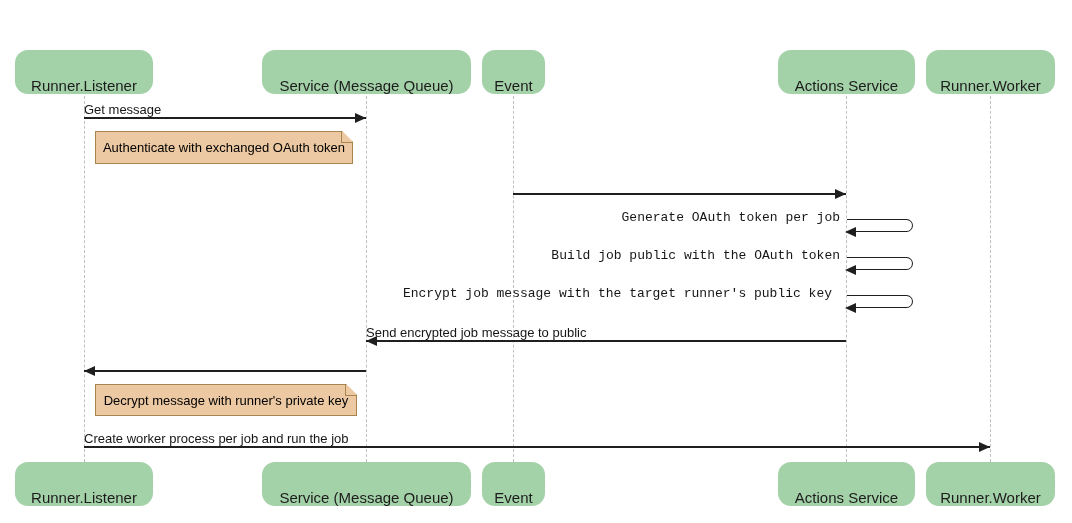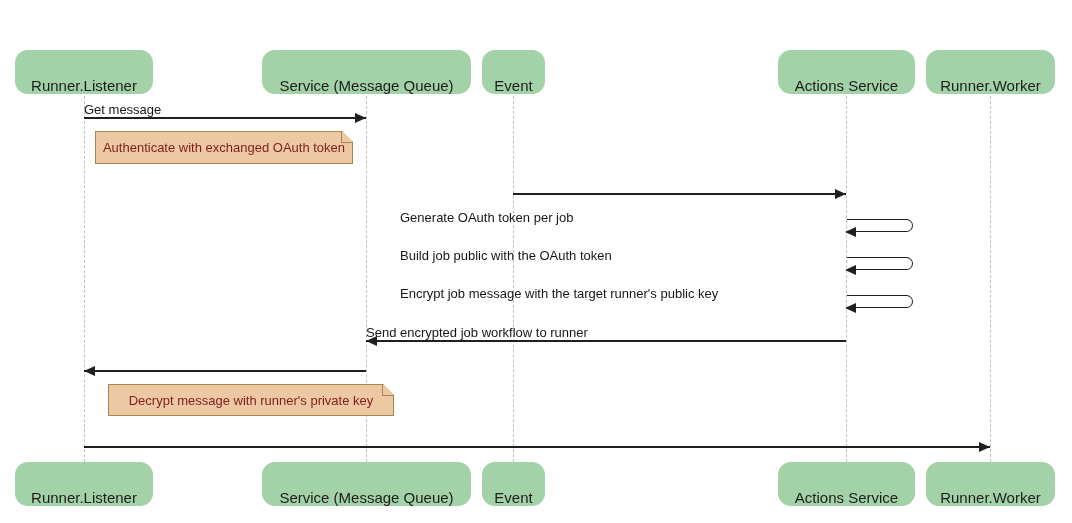--- a/index.html
+++ b/index.html
@@ -28,24 +28,24 @@
   .msg-label{position:absolute;font-size:13px;color:var(--text);white-space:nowrap;}
   .msg-label.center{}
   .msg-line{position:absolute;height:1.5px;background:var(--line);}
   .arrow{position:absolute;width:0;height:0;border-top:5px solid transparent;border-bottom:5px solid transparent;}
   .arrow.right{border-left:11px solid var(--line);}
   .arrow.left{border-right:11px solid var(--line);}
 
   .loop{position:absolute;width:66px;height:13px;border:1.5px solid var(--line);border-left:none;
     border-radius:0 9px 9px 0;}
   .loop .arrow{left:-2px;bottom:-6px;}
-  .loop-label{position:absolute;font-size:13px;color:var(--text);white-space:nowrap;text-align:left;}
+  .loop-label{position:absolute;font-size:13px;color:var(--text);white-space:nowrap;text-align:right;font-family:Liberation Mono, monospace;}
 
   .note{position:absolute;background:var(--note-fill);border:1px solid var(--note-border);
-    display:flex;align-items:center;justify-content:center;font-size:13px;color:#7f1d1d;
+    display:flex;align-items:center;justify-content:center;font-size:13px;color:#000000;
     clip-path:polygon(0 0, calc(100% - 11px) 0, 100% 11px, 100% 100%, 0 100%);}
   .note .fold{position:absolute;top:0;right:0;width:11px;height:11px;background:var(--note-fill);
     border-left:1px solid var(--note-border);border-bottom:1px solid var(--note-border);}
 </style>
 </head>
 <body>
 
 <div class="canvas">
 
 
@@ -86,37 +86,38 @@
   <div class="loop-label" style="right:232px;top:210px;left:400px;">Generate OAuth token per job</div>
   <div class="loop" style="left:847px;top:219px;">
       <span class="arrow left"></span>
     </div>
 
   <div class="loop-label" style="right:232px;top:248px;left:400px;">Build job public with the OAuth token</div>
   <div class="loop" style="left:847px;top:257px;">
       <span class="arrow left"></span>
     </div>
 
-  <div class="loop-label" style="right:216px;top:286px;left:400px;">Encrypt job message with the target runner's public key</div>
+  <div class="loop-label" style="right:240px;top:286px;left:400px;">Encrypt job message with the target runner's public key</div>
   <div class="loop" style="left:847px;top:295px;">
       <span class="arrow left"></span>
     </div>
 
-  <div class="msg-label center" style="left:366px;top:325px;width:480px;">Send encrypted job workflow to runner</div>
+  <div class="msg-label center" style="left:366px;top:325px;width:480px;">Send encrypted job message to public</div>
   <div class="msg-line" style="left:366px;top:340px;width:480px;"></div>
   <div class="arrow left" style="left:366px;top:336px;"></div>
 
   <div class="msg-line" style="left:84px;top:370px;width:282px;"></div>
   <div class="arrow left" style="left:84px;top:366px;"></div>
 
-  <div class="note" style="left:108px;top:384px;width:286px;height:32px;">
+  <div class="note" style="left:95px;top:384px;width:262px;height:32px;">
     <span>Decrypt message with runner's private key</span>
     <span class="fold"></span>
   </div>
 
+  <div class="msg-label center" style="left:84px;top:431px;width:906px;">Create worker process per job and run the job</div>
   <div class="msg-line" style="left:84px;top:446px;width:906px;"></div>
   <div class="arrow right" style="left:979px;top:442px;"></div>
 
   <div class="actor bottom" style="left:15px;width:138px;">
       <span>Runner.Listener</span>
     </div>
   <div class="actor bottom" style="left:262px;width:209px;">
       <span>Service (Message Queue)</span>
     </div>
   <div class="actor bottom" style="left:482px;width:63px;">

